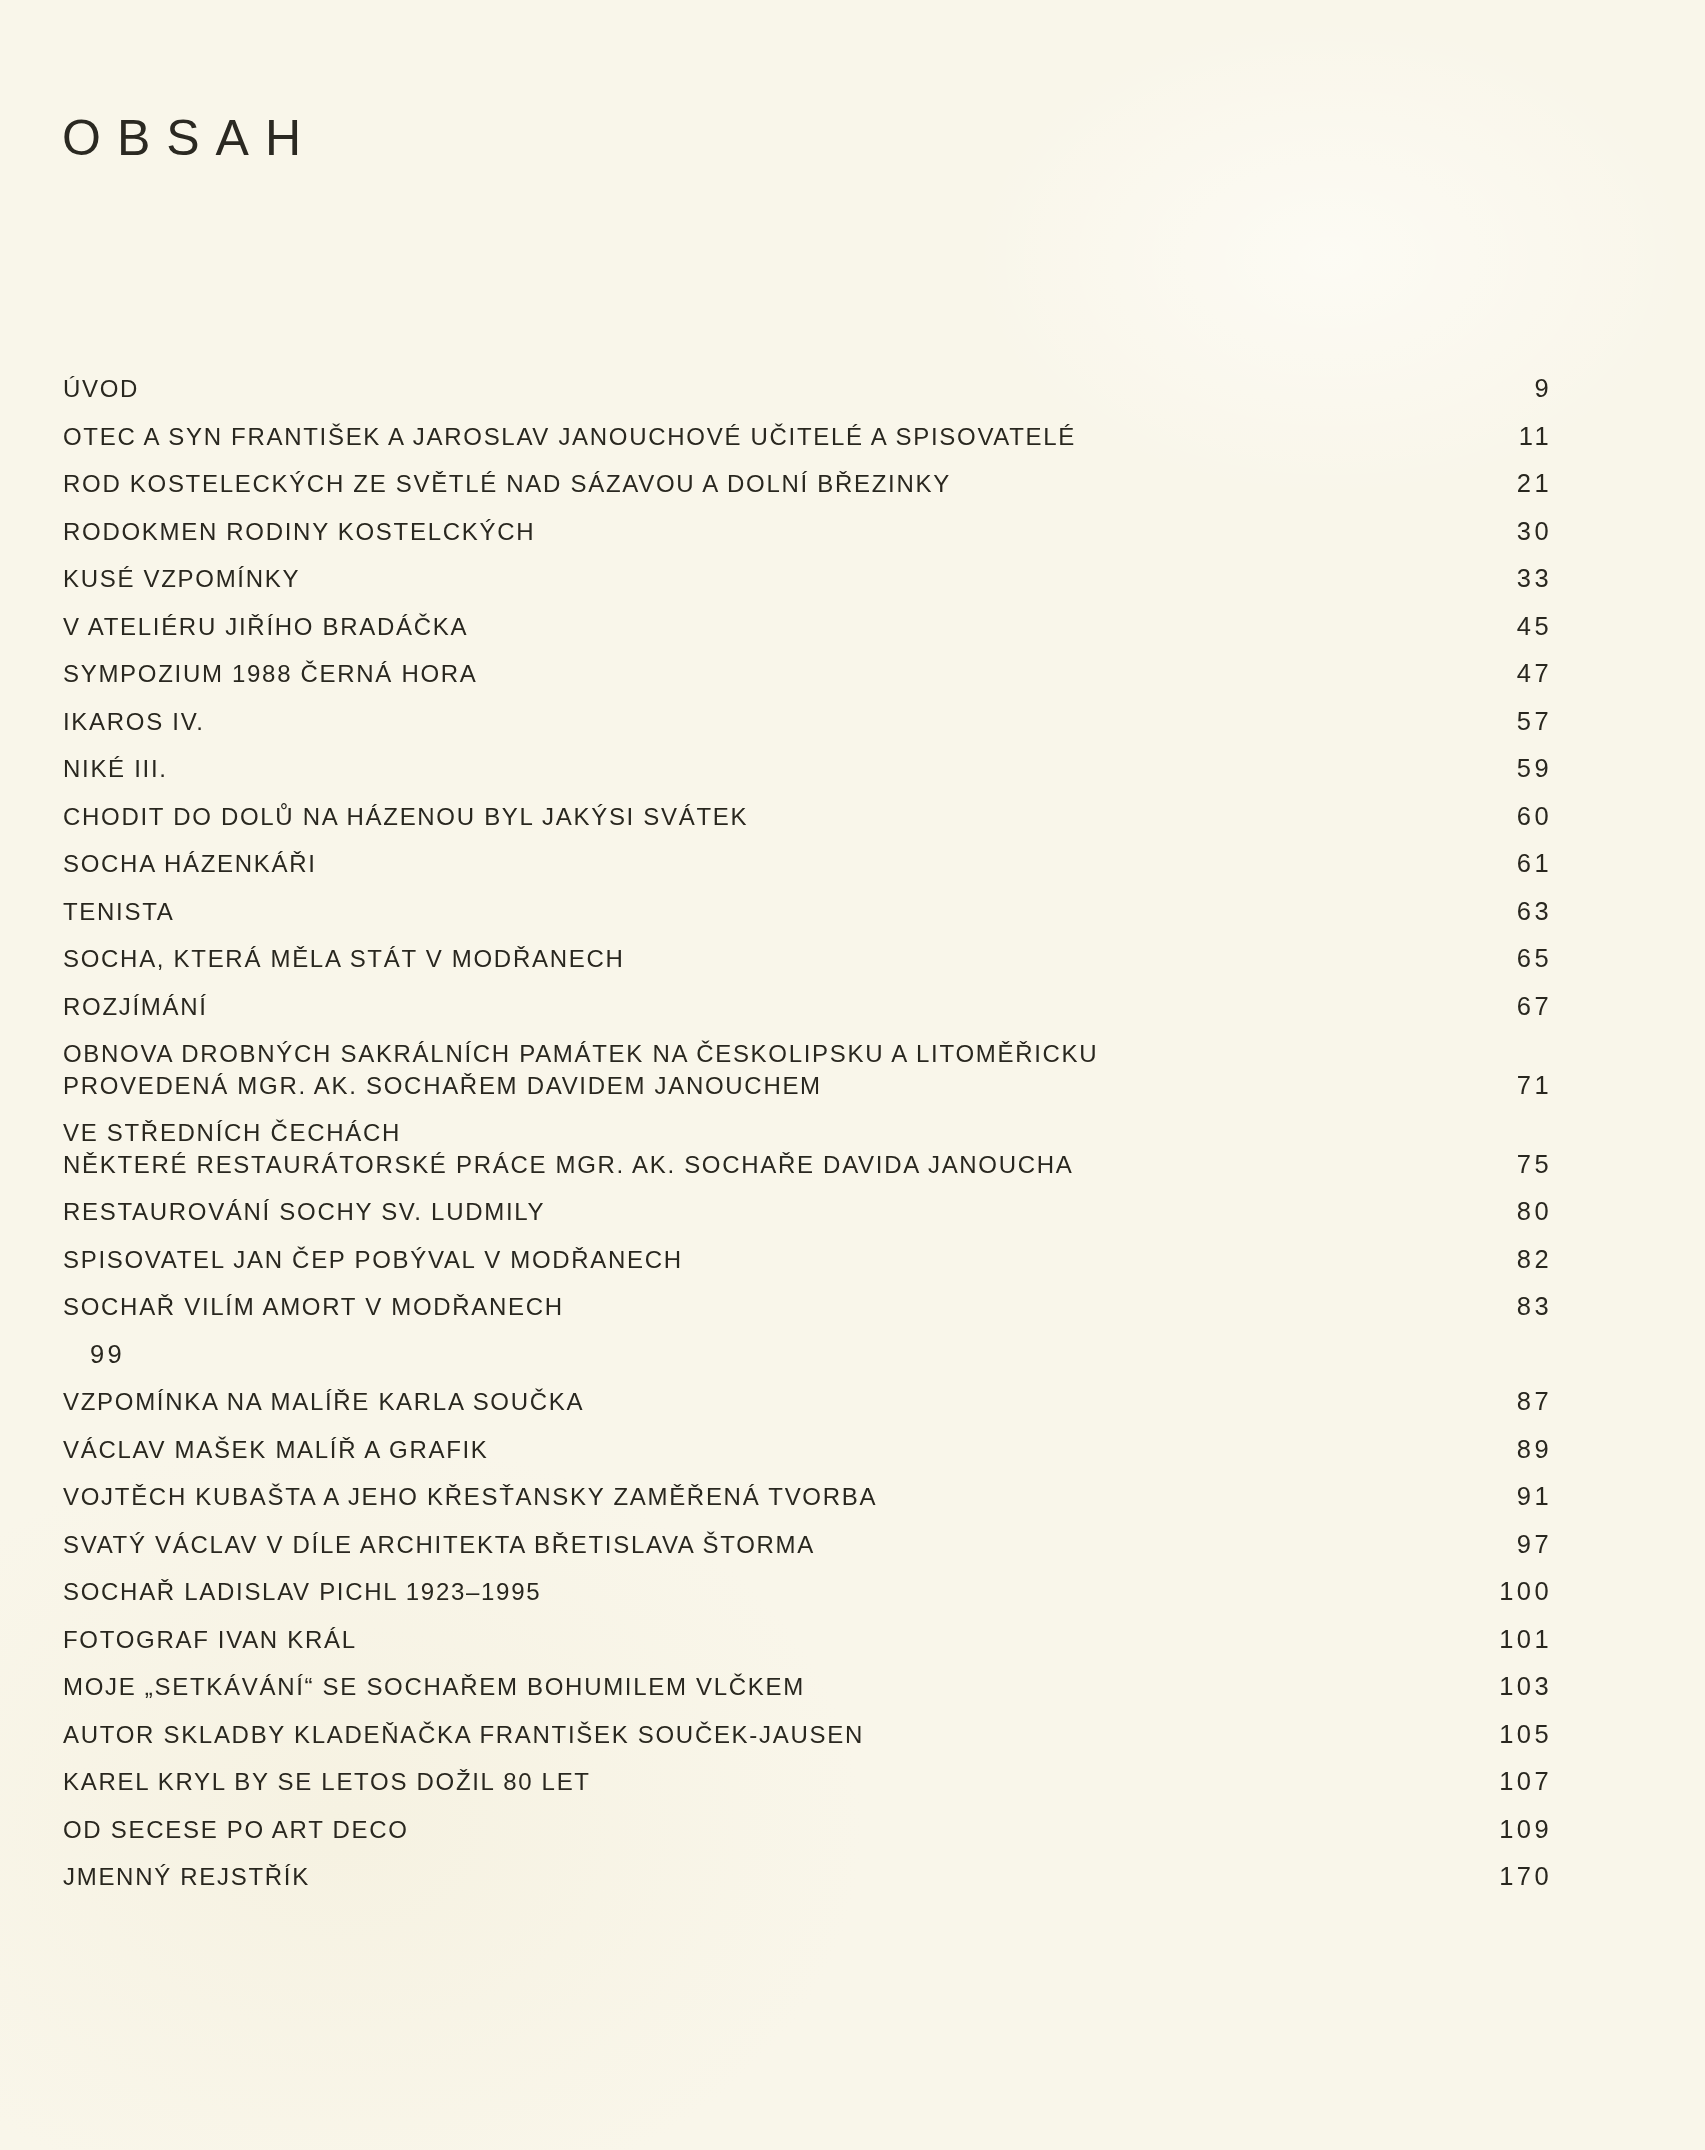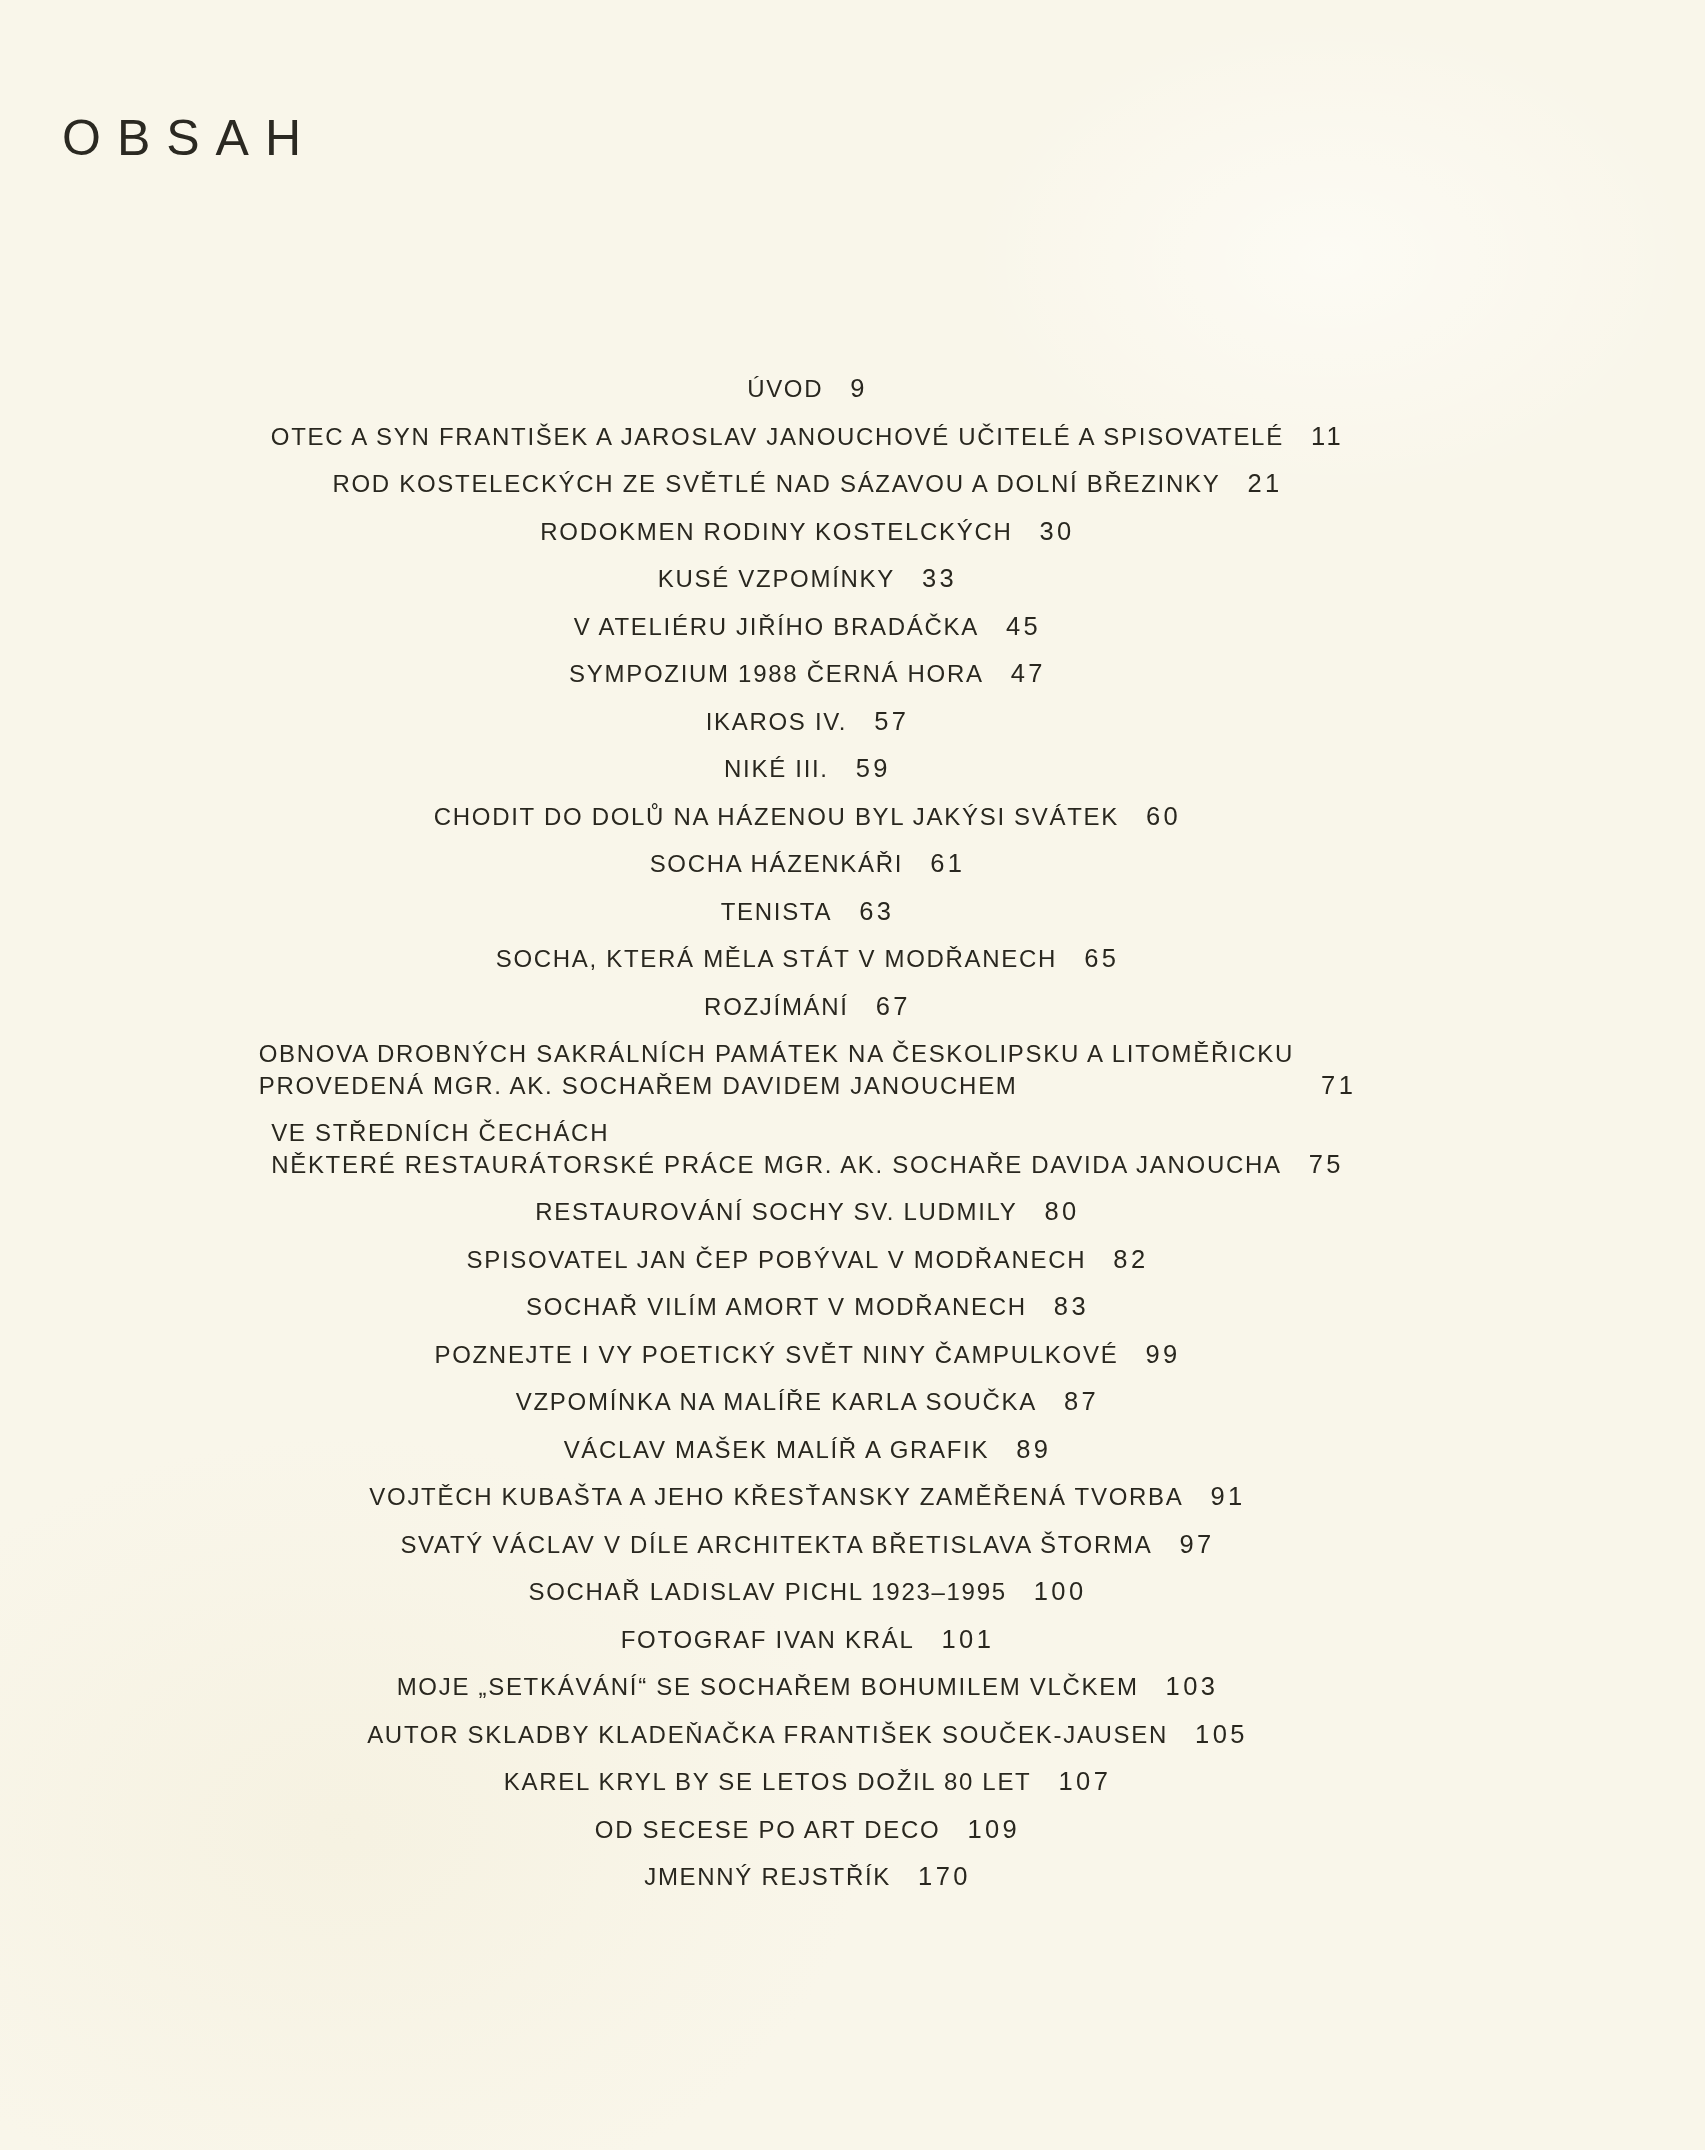--- a/index.html
+++ b/index.html
@@ -35,21 +35,20 @@
     line-height: 1;
     color: #2b2922;
   }
   .toc {
     position: absolute;
     left: 63px;
     top: 373px;
     width: 1489px;
     display: flex;
     flex-direction: column;
-    align-items: center;
   }
   .toc-row {
     display: flex;
     justify-content: space-between;
     align-items: flex-end;
   }
   .toc-row + .toc-row {
     margin-top: 16px;
   }
   .toc-title {
@@ -207,23 +206,20 @@
   </div>
 
   <div class="toc-row">
     <div class="toc-title">
         <div class="line">SOCHAŘ VILÍM AMORT V MODŘANECH</div>
       </div>
     <div class="toc-page">83</div>
   </div>
 
   <div class="toc-row">
-    <div class="toc-title">
-        <div class="line">POZNEJTE I VY POETICKÝ SVĚT NINY ČAMPULKOVÉ</div>
-      </div>
     <div class="toc-page">99</div>
   </div>
 
   <div class="toc-row">
     <div class="toc-title">
         <div class="line">VZPOMÍNKA NA MALÍŘE KARLA SOUČKA</div>
       </div>
     <div class="toc-page">87</div>
   </div>
 

